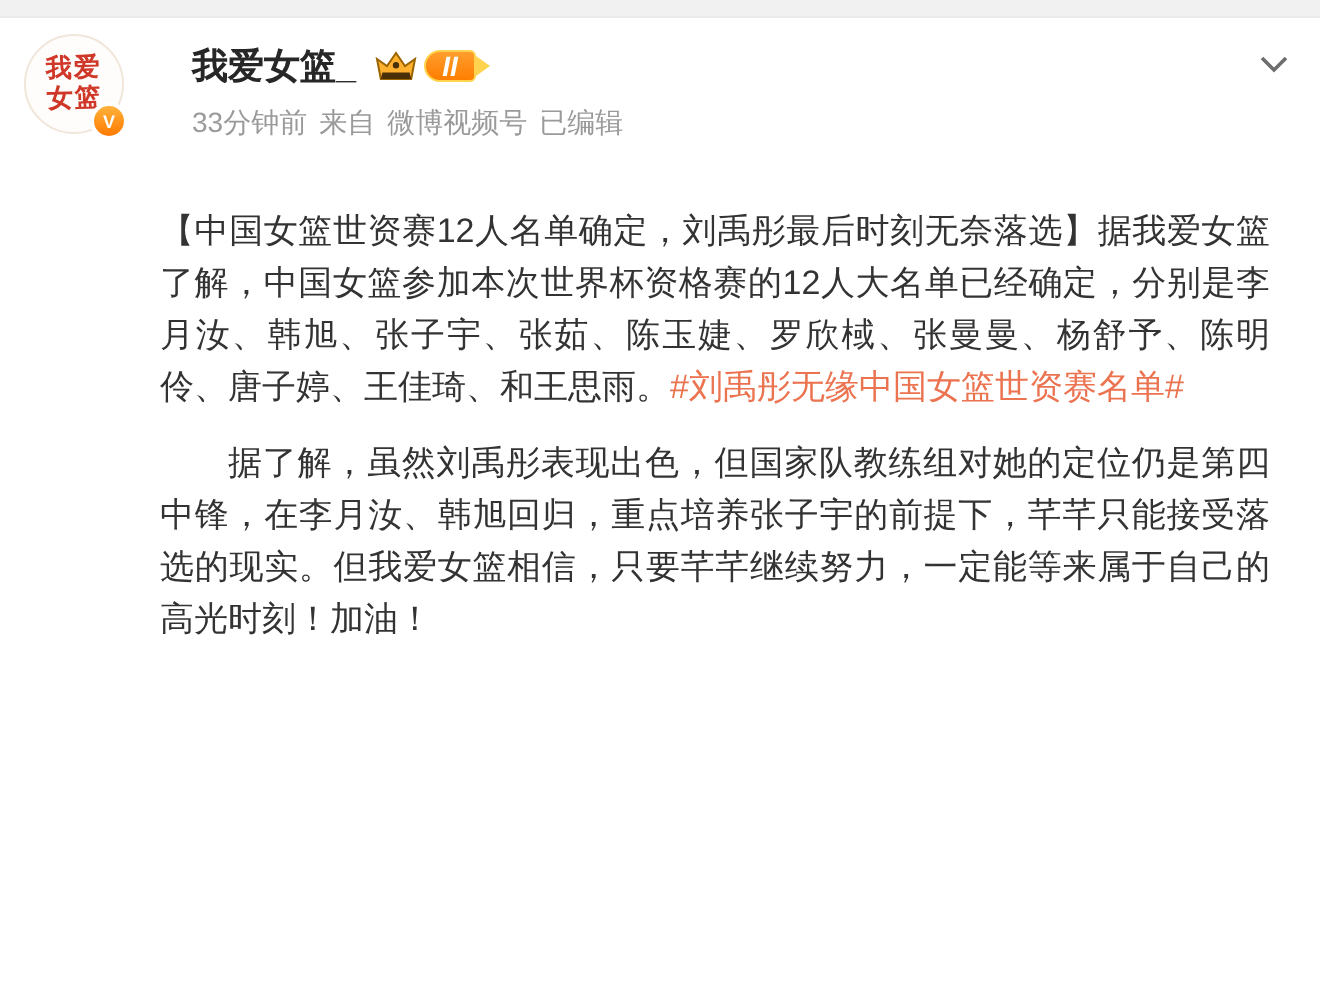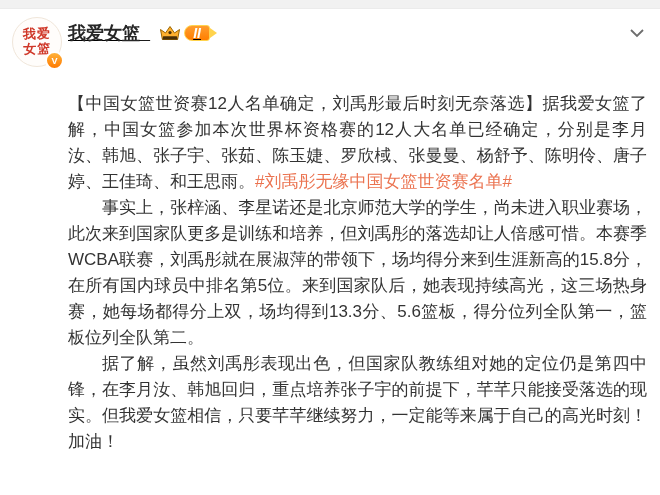--- a/index.html
+++ b/index.html
@@ -28,21 +28,21 @@
     transform:rotate(-2deg);
   }
   .v-badge {
     position:absolute; right:-3px; bottom:-4px;
     width:15px; height:15px; border-radius:50%;
     background:linear-gradient(180deg,#ffb23a,#ff7a00);
     border:2px solid #ffffff;
     color:#fff; font-size:9px; font-weight:bold;
     display:flex; align-items:center; justify-content:center;
   }
-  .header-main { padding:12px 0 0 68px;text-decoration:underline; }
+  .header-main { padding:12px 0 0 96px; }
   .name-row { display:flex; align-items:center; }
   .username {
     font-size:18px; font-weight:bold; color:#272727; cursor:pointer;
   }
   .crown { margin-left:9px; display:inline-flex; cursor:pointer; }
   .vip-pill {
     position:relative; margin-left:3px; margin-right:10px;
     display:inline-flex; align-items:center; justify-content:center;
     min-width:24px; height:14px;
     background:linear-gradient(180deg,#ff9d2e,#ff7e00);
@@ -62,21 +62,21 @@
     display:flex; gap:6px; align-items:center;
   }
   .meta-row .lnk { cursor:pointer; }
   .chevron { position:absolute; right:14px; top:16px; cursor:pointer; }
   
   .post-body {
     padding:14px 13px 0 68px;
     font-size:17px; line-height:26px; color:#333333;
     text-align:justify;
   }
-  .post-body p { margin:0; }
+  .post-body p { margin:12px; }
   .indent { text-indent:2em; }
   .link { color:#eb7350; cursor:pointer; }
 </style>
 </head>
 <body>
 
 <div class="top-strip"></div>
 
 <div class="header">
   <div class="avatar">
@@ -94,27 +94,32 @@
         <svg width="22" height="17" viewBox="0 0 22 17">
           <path d="M1.5 4.5 L6.5 8 L11 1.5 L15.5 8 L20.5 4.5 L18.6 14.5 L3.4 14.5 Z" fill="#ffb02e" stroke="#9a6400" stroke-width="1"></path>
           <path d="M4.2 11.2 L17.8 11.2 L18.6 14.5 L3.4 14.5 Z" fill="#4a3008"></path>
           <circle cx="11" cy="7.6" r="1.6" fill="#4a3008"></circle>
         </svg>
       </span>
       <span class="vip-pill">
         <span>II</span>
       </span>
     </div>
+    <div class="meta-row">
+      <span class="lnk">33分钟前</span>
+      <span>来自</span>
+      <span class="lnk">微博视频号</span>
+      <span>已编辑</span>
+    </div>
   </div>
 
   <div class="chevron">
     <svg width="18" height="12" viewBox="0 0 18 12">
       <polyline points="3,3 9,9 15,3" fill="none" stroke="#6d6d6d" stroke-width="1.8"></polyline>
     </svg>
   </div>
 </div>
 
 <div class="post-body">
   <p><span>【中国女篮世资赛12人名单确定，刘禹彤最后时刻无奈落选】据我爱女篮了解，中国女篮参加本次世界杯资格赛的12人大名单已经确定，分别是李月汝、韩旭、张子宇、张茹、陈玉婕、罗欣棫、张曼曼、杨舒予、陈明伶、唐子婷、王佳琦、和王思雨。</span><span class="link">#刘禹彤无缘中国女篮世资赛名单#</span></p>
-  <p class="indent">事实上，张梓涵、李星诺还是北京师范大学的学生，尚未进入职业赛场，此次来到国家队更多是训练和培养，但刘禹彤的落选却让人倍感可惜。本赛季WCBA联赛，刘禹彤就在展淑萍的带领下，场均得分来到生涯新高的15.8分，在所有国内球员中排名第5位。来到国家队后，她表现持续高光，这三场热身赛，她每场都得分上双，场均得到13.3分、5.6篮板，得分位列全队第一，篮板位列全队第二。</p>
   <p class="indent">据了解，虽然刘禹彤表现出色，但国家队教练组对她的定位仍是第四中锋，在李月汝、韩旭回归，重点培养张子宇的前提下，芊芊只能接受落选的现实。但我爱女篮相信，只要芊芊继续努力，一定能等来属于自己的高光时刻！加油！</p>
 
 </div>
 
 </body></html>

